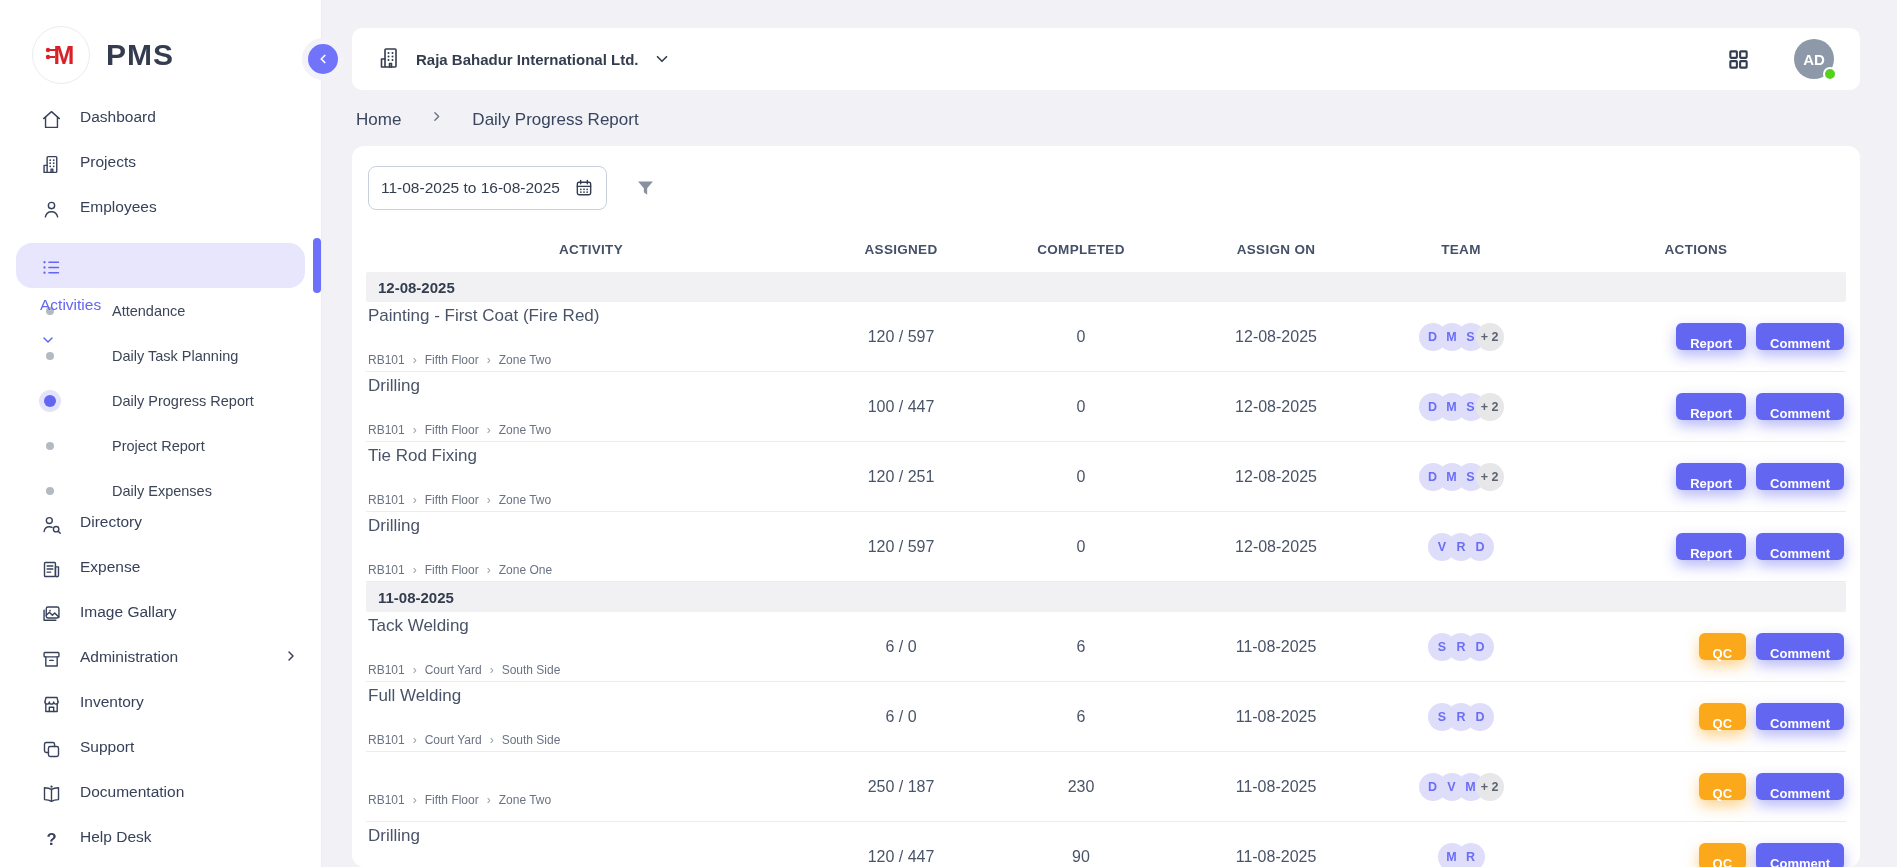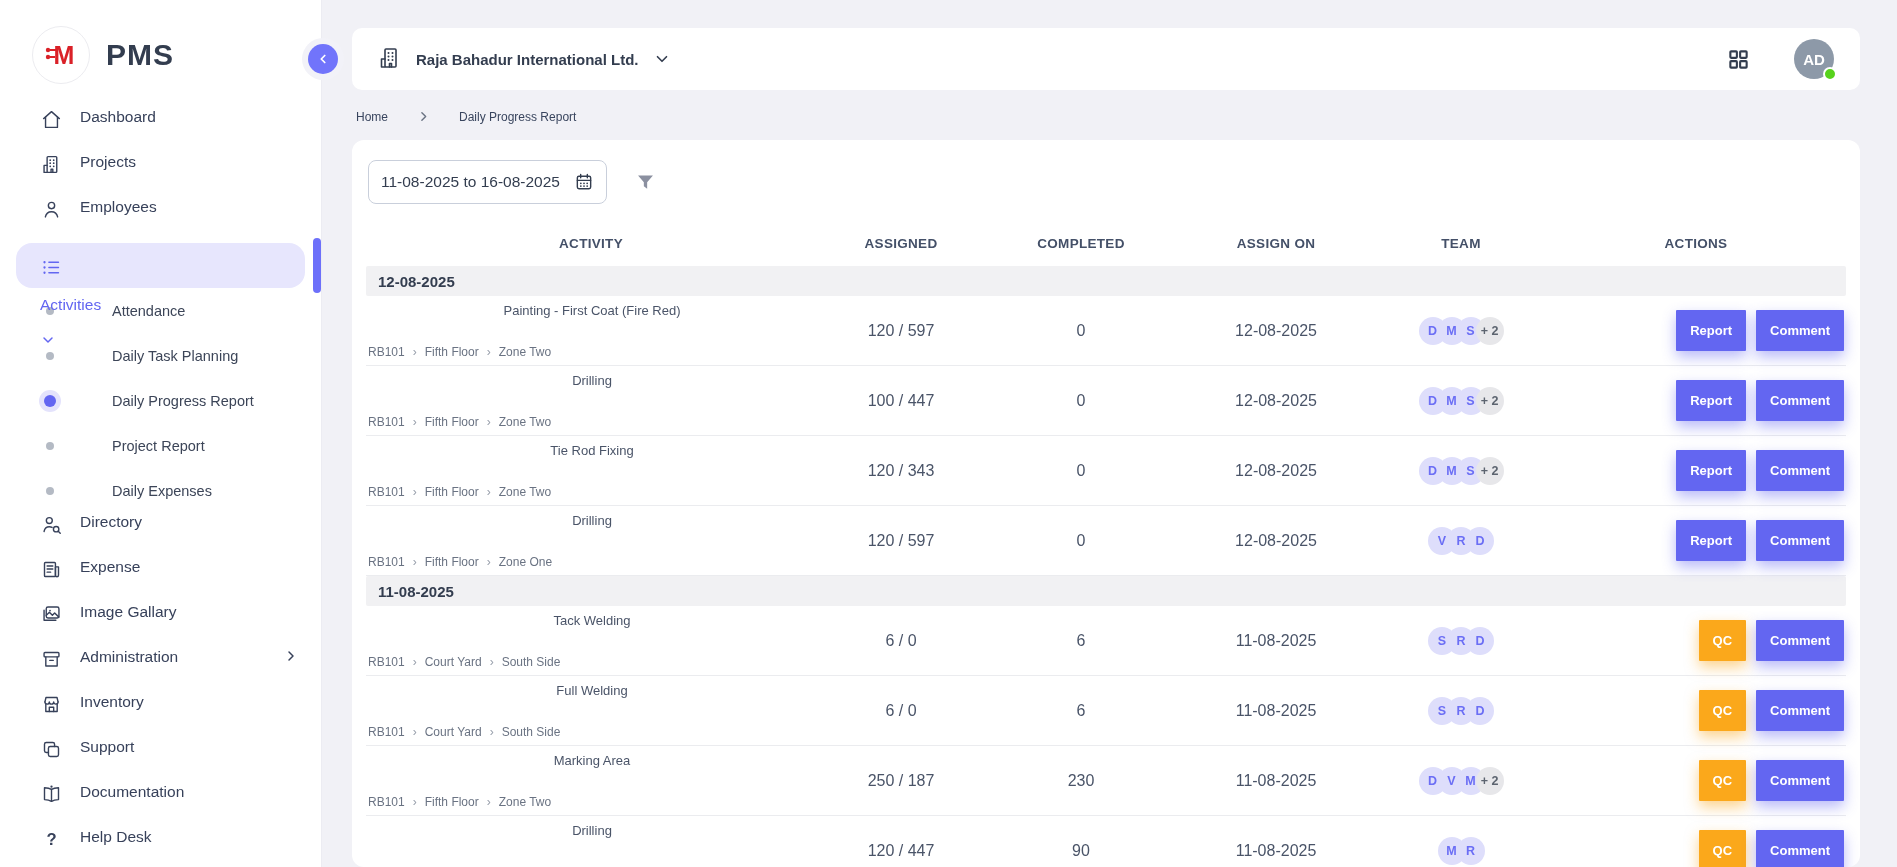--- a/index.html
+++ b/index.html
@@ -45,45 +45,45 @@
   
   .main{flex:1;display:flex;flex-direction:column;padding:28px 37px 0 30px;overflow:hidden;}
   .topbar{height:62px;background:#fff;border-radius:10px;display:flex;align-items:center;justify-content:space-between;padding:0 26px;flex-shrink:0;}
   .company{display:flex;align-items:center;gap:14px;font-size:15px;font-weight:600;color:var(--ink);cursor:pointer;}
   .topbar-right{display:flex;align-items:center;gap:44px;}
   .grid-btn{display:flex;cursor:pointer;}
   .avatar{width:40px;height:40px;border-radius:50%;background:var(--avatar-bg);color:#fff;font-size:15px;font-weight:700;
     display:flex;align-items:center;justify-content:center;position:relative;cursor:pointer;}
   .online-dot{position:absolute;right:-3px;bottom:-2px;width:14px;height:14px;border-radius:50%;background:var(--online-green);border:2px solid #fff;}
 
-  .breadcrumb{display:flex;gap:29px;margin:20px 0 16px 4px;font-size:12px;color:#39455e;}
+  .breadcrumb{display:flex;gap:29px;margin:20px 0 16px 4px;font-size:17px;color:#39455e;}
   .breadcrumb .bc-home{cursor:pointer;}
 
   .card{background:#fff;border-radius:12px;padding:12px 14px 0;flex:1;overflow:hidden;display:flex;flex-direction:column;}
   .filter-row{display:flex;align-items:center;gap:28px;padding:8px 2px 16px;}
   .date-range{border:1px solid #c9cfdb;border-radius:8px;height:44px;display:flex;align-items:center;gap:14px;padding:0 12px;
     font-size:15.5px;color:var(--ink);cursor:pointer;background:#fff;}
   .funnel-btn{display:flex;cursor:pointer;}
 
   .thead{display:grid;grid-template-columns:var(--cols);align-items:center;height:46px;}
   .thead .th{font-size:13.5px;font-weight:600;letter-spacing:.3px;color:#445068;text-align:center;text-transform:uppercase;}
   .group-band{background:#f1f1f3;border-radius:2px;height:30px;display:flex;align-items:center;padding:0 12px;
     font-weight:700;font-size:15px;color:var(--ink);}
   .trow{display:grid;grid-template-columns:var(--cols);align-items:center;height:70px;border-bottom:1px solid #ebecef;}
-  .act-name{font-size:13px;color:var(--ink-2);padding-left:2px;text-align:center;}
+  .act-name{font-size:17px;color:var(--ink-2);padding-left:2px;}
   .act-path{margin-top:27px;display:flex;align-items:center;gap:8px;font-size:12px;color:var(--ink-3);padding-left:2px;}
   .act-path .sep{color:#9aa1ad;font-size:12px;line-height:1;}
   .cell-num{text-align:center;font-size:16px;color:var(--ink-2);}
   .team-cell{display:flex;justify-content:center;}
   .tm{width:28px;height:28px;border-radius:50%;background:var(--team-bg);color:#6b6ef5;font-size:12.5px;font-weight:600;
     display:flex;align-items:center;justify-content:center;margin-left:-9px;cursor:pointer;}
   .tm:first-child{margin-left:0;}
   .tm.more{background:var(--team-more-bg);color:#5c6470;}
   .actions-cell{display:flex;justify-content:flex-end;gap:10px;padding-right:2px;}
-  .btn{height:41px;border:none;border-radius:1px;color:#fff;font-weight:700;font-size:13px;padding:13px 14px;cursor:pointer;font-family:inherit;}
+  .btn{height:27px;border:none;border-radius:6px;color:#fff;font-weight:700;font-size:13px;padding:13px 14px;cursor:pointer;font-family:inherit;}
   .btn.primary{background:var(--accent);box-shadow:0 6px 14px rgba(99,102,241,.45);}
   .btn.warning{background:var(--warning);box-shadow:0 6px 14px rgba(251,168,27,.5);}
 </style>
 </head>
 <body>
 
 <div class="app">
 
   <aside class="sidebar">
     <div class="logo-row">
@@ -383,21 +383,21 @@
             <div class="cell-activity">
               <div class="act-name">Tie Rod Fixing</div>
               <div class="act-path">
                 <span>RB101</span>
                 <span class="sep">›</span>
                 <span>Fifth Floor</span>
                 <span class="sep">›</span>
                 <span>Zone Two</span>
               </div>
             </div>
-            <div class="cell-num">120 / 343</div>
+            <div class="cell-num">120 / 251</div>
             <div class="cell-num">0</div>
             <div class="cell-num">12-08-2025</div>
             <div class="team-cell">
               <span class="tm">D</span>
               <span class="tm">M</span>
               <span class="tm">S</span>
               <span class="tm more">+ 2</span>
             </div>
             <div class="actions-cell">
               <button class="btn primary">Report</button>
@@ -472,21 +472,20 @@
               <span class="tm">R</span>
               <span class="tm">D</span>
             </div>
             <div class="actions-cell">
               <button class="btn warning">QC</button>
               <button class="btn primary">Comment</button>
             </div>
           </div>
           <div class="trow">
             <div class="cell-activity">
-              <div class="act-name">Marking Area</div>
               <div class="act-path">
                 <span>RB101</span>
                 <span class="sep">›</span>
                 <span>Fifth Floor</span>
                 <span class="sep">›</span>
                 <span>Zone Two</span>
               </div>
             </div>
             <div class="cell-num">250 / 187</div>
             <div class="cell-num">230</div>

